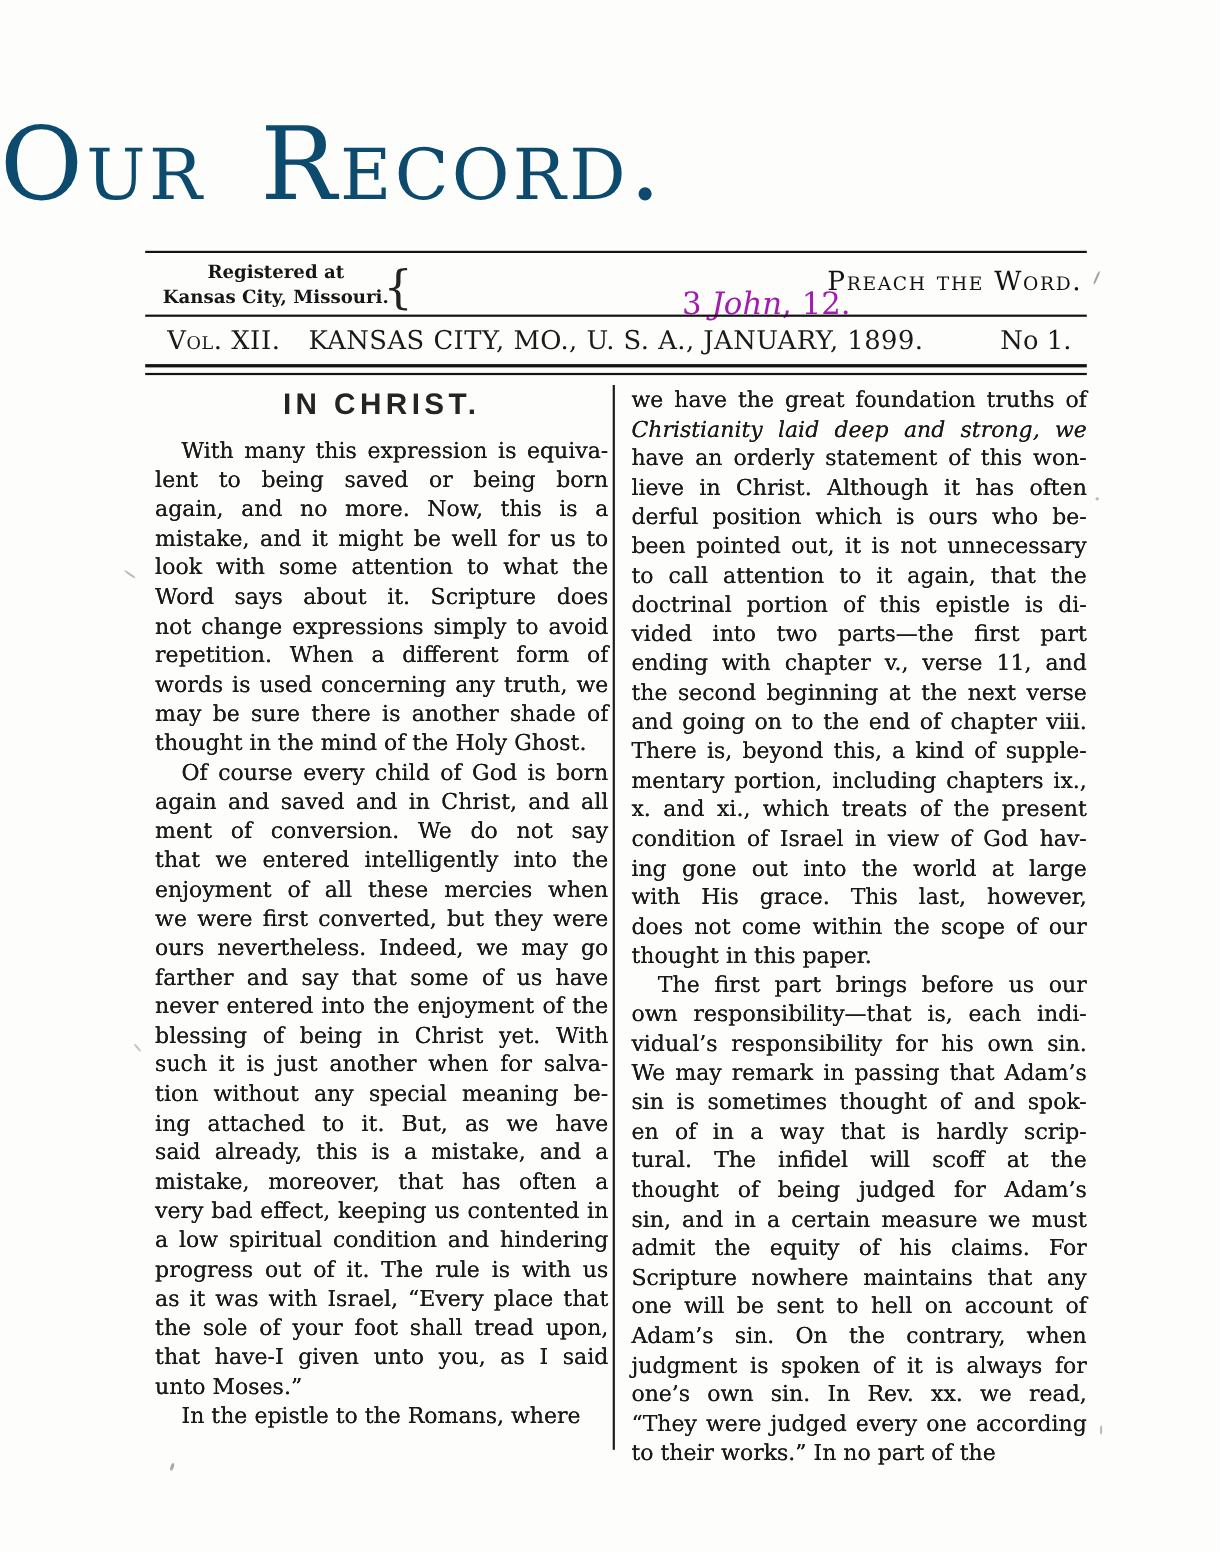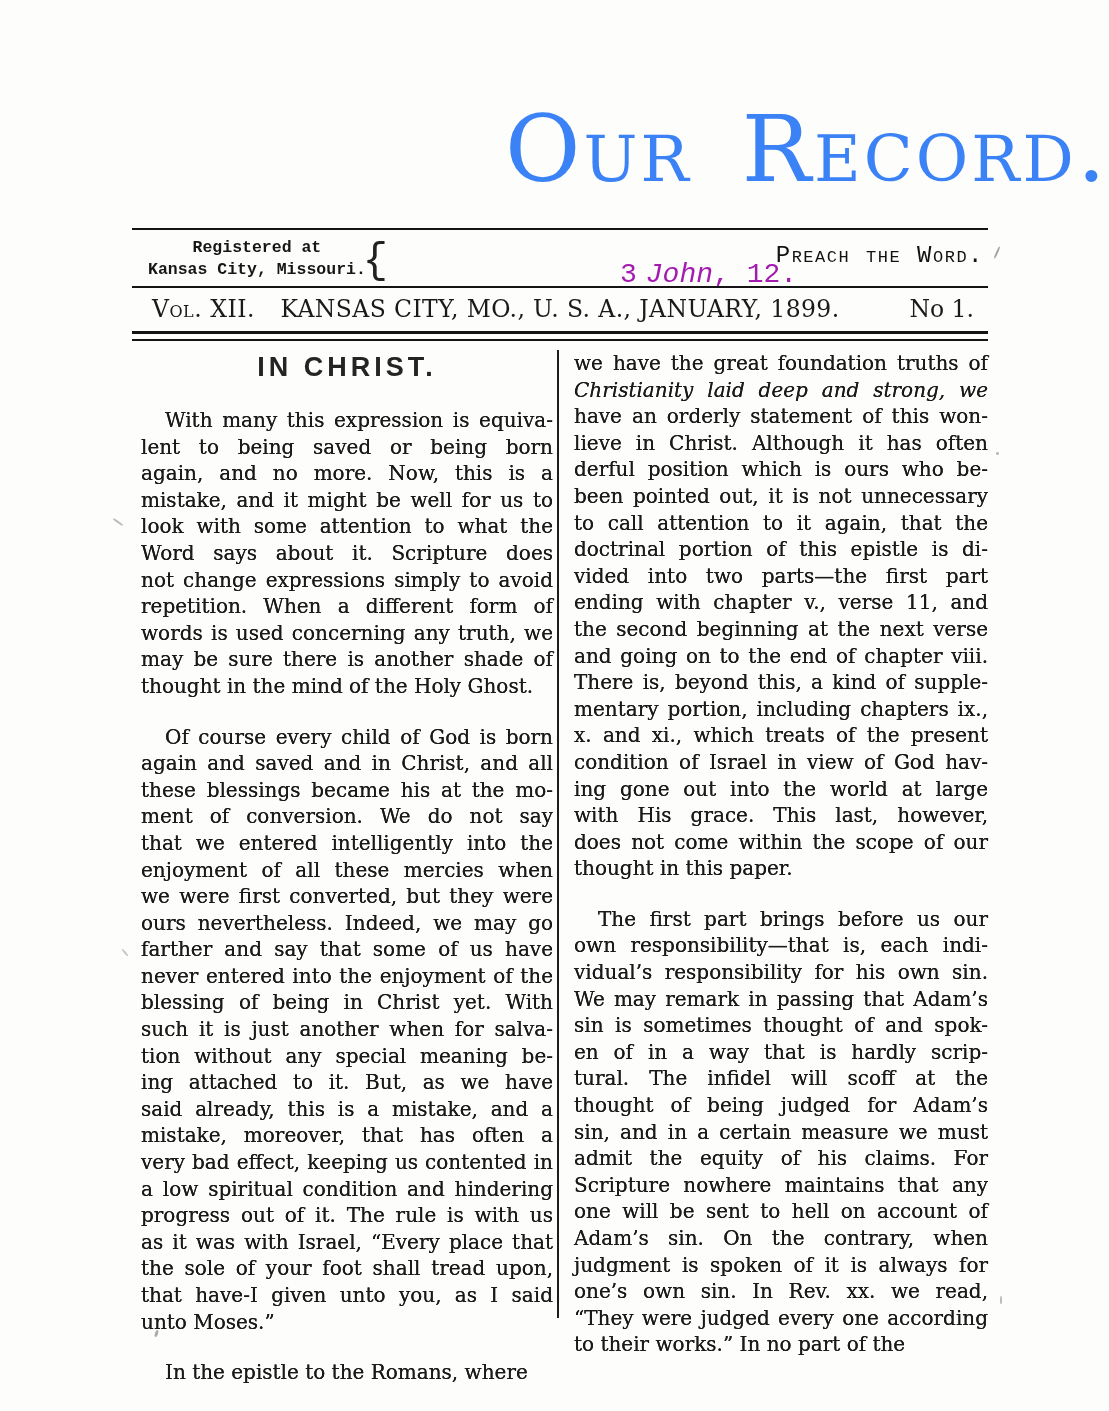--- a/index.html
+++ b/index.html
@@ -3,30 +3,30 @@
 <meta charset="utf-8">
 <style>
   html,body{margin:0;padding:0;background:#ffffff;}
   .page{
     position:relative;width:1109px;height:1411px;background:#fdfdfc;
     font-family:"DejaVu Serif", serif;color:#1a1a1a;overflow:hidden;
   }
   
   .title{
     position:absolute;top:104px;left:0;width:100%;margin:0;
-    text-align:right;font-weight:normal;
+    text-align:left;font-weight:normal;
     font-variant:small-caps;font-size:92px;line-height:1;
-    letter-spacing:3px;word-spacing:18px;color:#3b82f6;
+    letter-spacing:3px;word-spacing:18px;color:#0c4a6e;
   }
   .hrule{position:absolute;left:132px;width:856px;background:#141414;}
   .r1{top:228px;height:2px;}
   .r2{top:286px;height:2px;}
   .r3a{top:331px;height:3px;}
   .r3b{top:339px;height:2px;}
-  .mast-row{position:absolute;left:132px;top:233px;width:856px;height:52px;font-family:Liberation Mono, monospace;}
+  .mast-row{position:absolute;left:132px;top:233px;width:856px;height:52px;}
   .registered{
     position:absolute;left:16px;top:4px;text-align:center;
     font-size:16.5px;font-weight:bold;line-height:22px;color:#161616;
   }
   .brace{
     position:absolute;right:-22px;top:2px;font-size:42px;line-height:44px;
     font-weight:normal;color:#222;
   }
   .verse{position:absolute;left:488px;top:26px;font-size:28px;color:#a21caf;}
   .verse .num{margin-right:9px;}
@@ -50,21 +50,21 @@
     font-family:"Liberation Sans", sans-serif;font-size:27px;
     letter-spacing:4px;color:#242424;
   }
   .para{margin:0;}
   .jline{
     font-size:20px;line-height:26.6px;
     text-align:justify;text-align-last:justify;
     text-shadow:0 0 0.4px currentColor;
   }
   .jline.last{text-align-last:left;}
-  .jline.first{padding-left:24px;margin-top:24px;}
+  .jline.first{padding-left:24px;}
   .jline.italic{font-style:italic;}
   
   .speck{position:absolute;background:#5a5a5a;opacity:0.55;border-radius:45%;}
   .sp1{left:996px;top:246px;width:2px;height:13px;transform:rotate(24deg);}
   .sp2{left:117px;top:516px;width:2px;height:12px;transform:rotate(-55deg);opacity:0.4;}
   .sp3{left:124px;top:948px;width:2px;height:9px;transform:rotate(-40deg);opacity:0.35;}
   .sp4{left:155px;top:1330px;width:3px;height:7px;transform:rotate(18deg);opacity:0.5;}
   .sp5{left:1000px;top:1296px;width:2px;height:8px;opacity:0.4;}
   .sp6{left:996px;top:452px;width:3px;height:3px;opacity:0.4;}
 </style>
@@ -113,21 +113,20 @@
             <div class="jline">Word says about it. Scripture does</div>
             <div class="jline">not change expressions simply to avoid</div>
             <div class="jline">repetition. When a different form of</div>
             <div class="jline">words is used concerning any truth, we</div>
             <div class="jline">may be sure there is another shade of</div>
             <div class="jline last">thought in the mind of the Holy Ghost.</div>
           </div>
           <div class="para">
             <div class="jline first">Of course every child of God is born</div>
             <div class="jline">again and saved and in Christ, and all</div>
-            <div class="jline">these blessings became his at the mo-</div>
             <div class="jline">ment of conversion. We do not say</div>
             <div class="jline">that we entered intelligently into the</div>
             <div class="jline">enjoyment of all these mercies when</div>
             <div class="jline">we were first converted, but they were</div>
             <div class="jline">ours nevertheless. Indeed, we may go</div>
             <div class="jline">farther and say that some of us have</div>
             <div class="jline">never entered into the enjoyment of the</div>
             <div class="jline">blessing of being in Christ yet. With</div>
             <div class="jline">such it is just another when for salva-</div>
             <div class="jline">tion without any special meaning be-</div>

